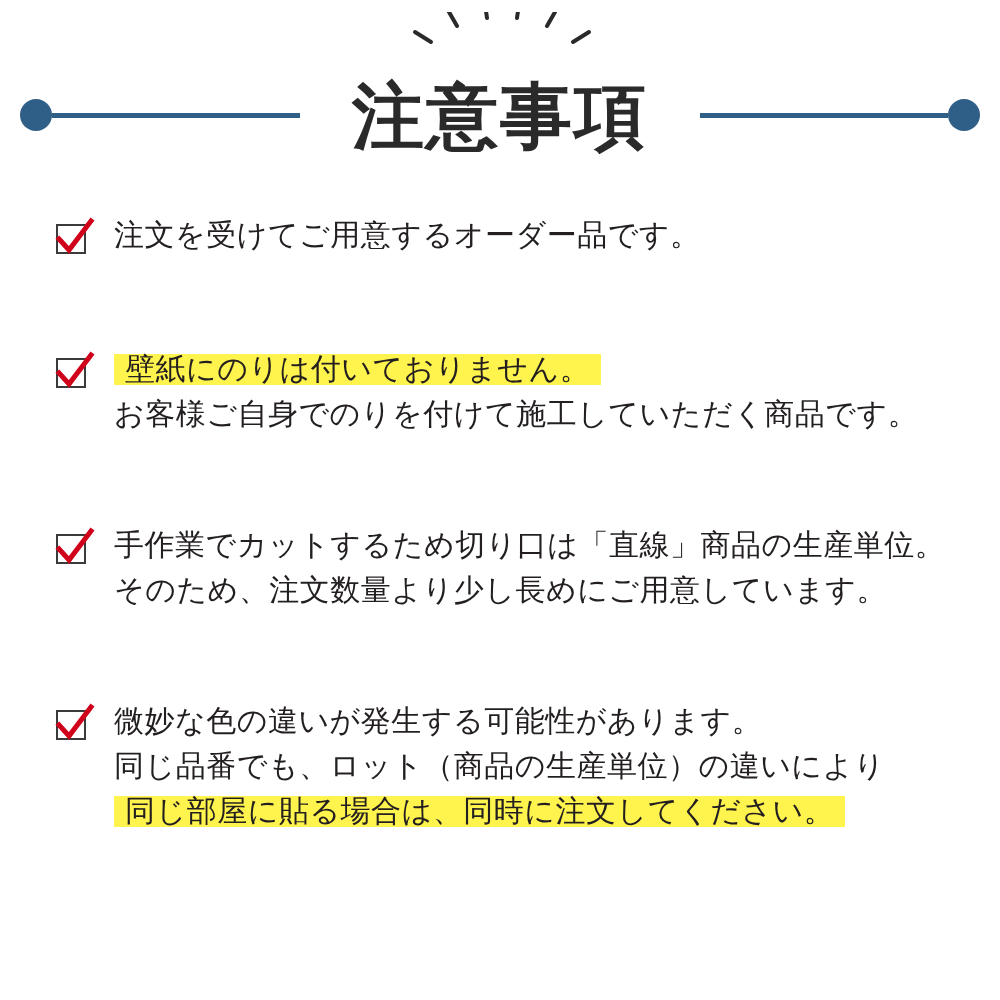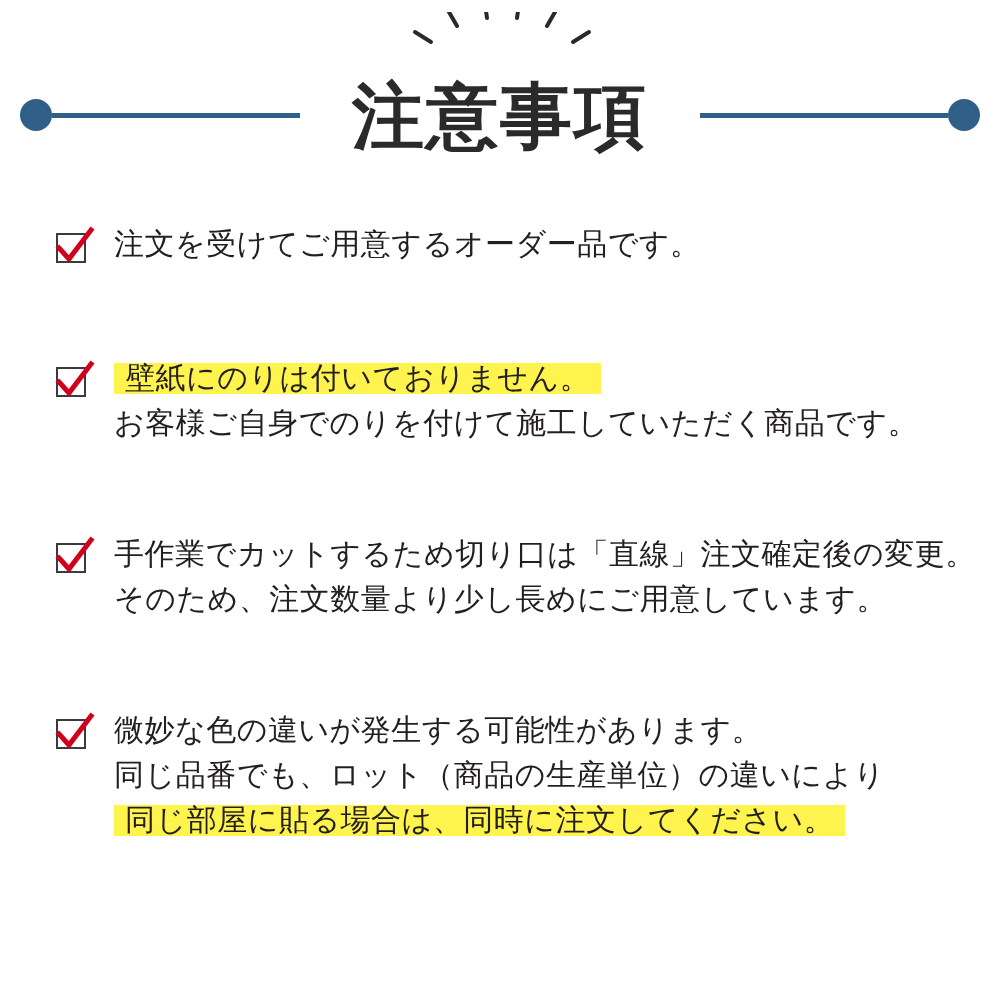--- a/index.html
+++ b/index.html
@@ -67,21 +67,21 @@
     font-weight: bold;
     letter-spacing: 2px;
     color: #2a2a2a;
     line-height: 1;
     font-family: "DejaVu Sans", sans-serif;
     margin-top: 18px;
   }
 
   
   .items {
-    margin-top: 31px;
+    margin-top: 22px;
     padding: 0 54px 0 54px;
   }
   .item {
     display: flex;
     align-items: flex-start;
     margin-bottom: 86px;
   }
   .item:last-child {
     margin-bottom: 0;
   }
@@ -185,21 +185,21 @@
     </div>
 
     <div class="item">
       <div class="check">
         <span class="box"></span>
         <svg viewBox="0 0 40 40" xmlns="http://www.w3.org/2000/svg">
           <path d="M5 19 L15 30 L37 1" fill="none" stroke="#d0021b" stroke-width="5" stroke-linecap="square"></path>
         </svg>
       </div>
       <div class="lines">
-        <div class="ln"><span>手作業でカットするため切り口は「直線」注文確定後の変更。</span></div>
+        <div class="ln"><span>手作業でカットするため切り口は「直線」商品の生産単位。</span></div>
         <div class="ln"><span>そのため、注文数量より少し長めにご用意しています。</span></div>
       </div>
     </div>
 
     <div class="item">
       <div class="check">
         <span class="box"></span>
         <svg viewBox="0 0 40 40" xmlns="http://www.w3.org/2000/svg">
           <path d="M5 19 L15 30 L37 1" fill="none" stroke="#d0021b" stroke-width="5" stroke-linecap="square"></path>
         </svg>

